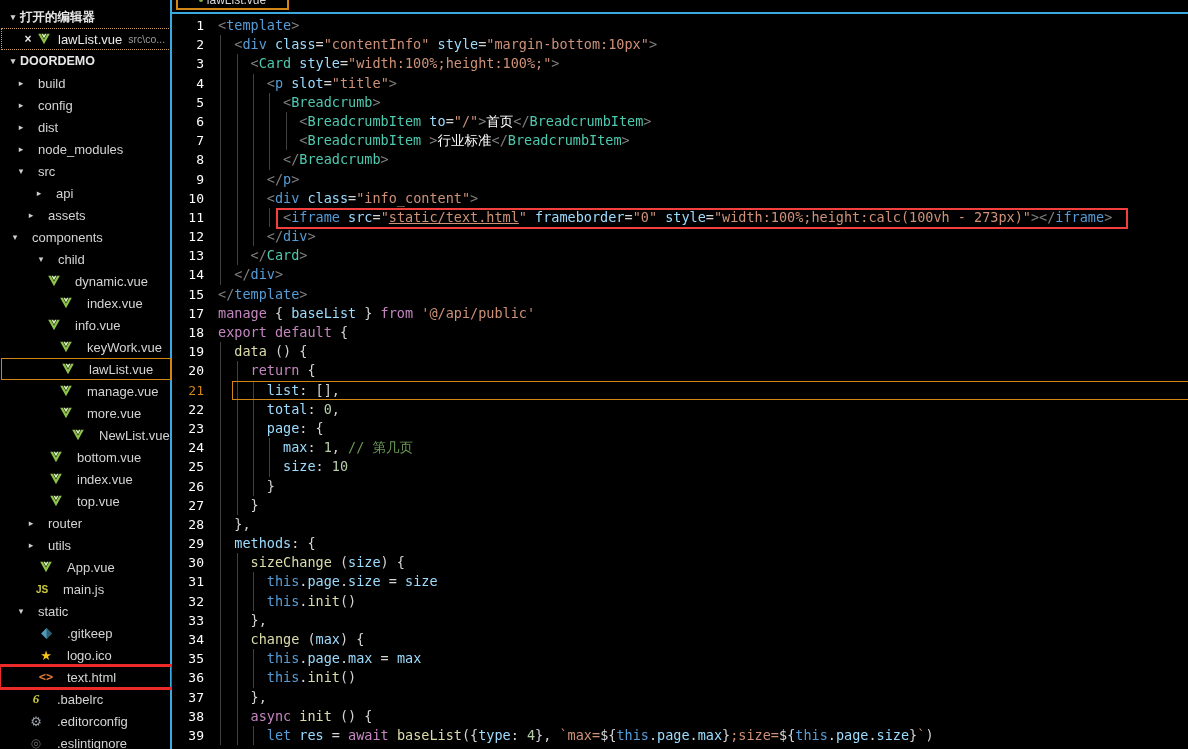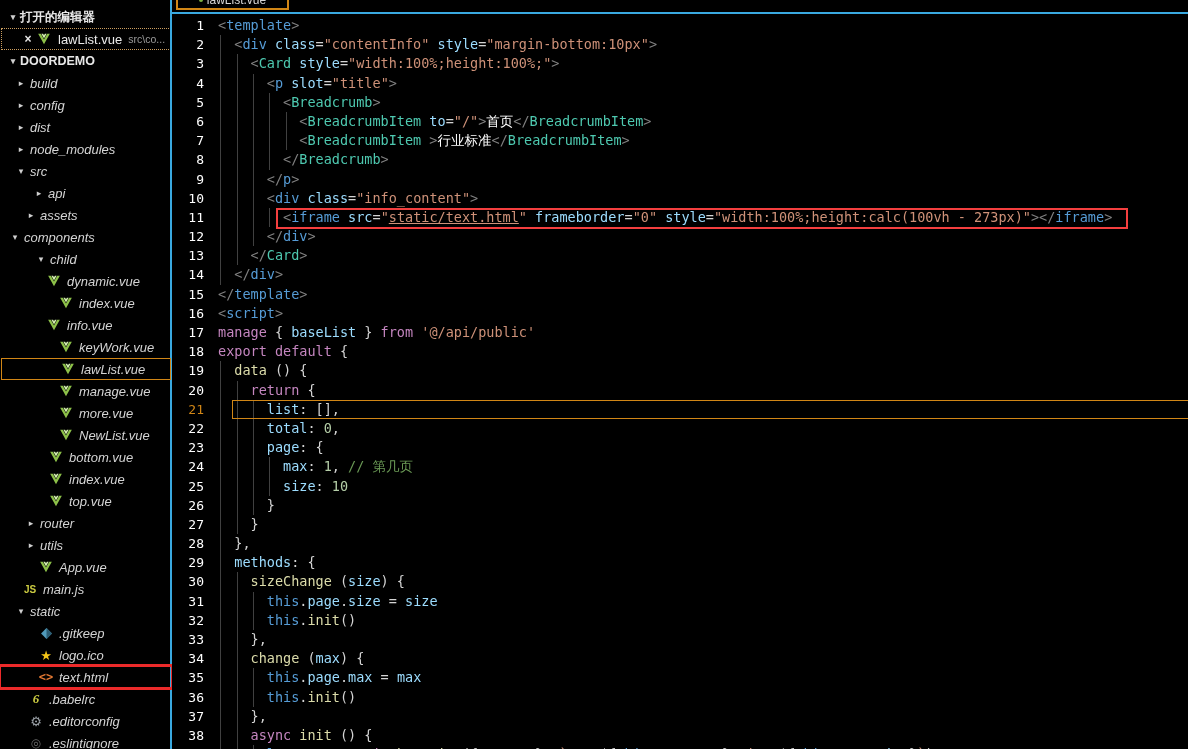--- a/index.html
+++ b/index.html
@@ -56,21 +56,21 @@
     text-align: center; flex: 0 0 16px;
   }
   .oe-name { font-size: 13px; color: #eaeaea; margin-left: 3px; }
   .oe-path { font-size: 10.5px; color: #9b9b9b; margin-left: 6px; }
 
   .tree-row {
     height: 22px; display: flex; align-items: center;
     font-size: 13px; color: #d4d4d4;
     white-space: nowrap; position: relative;
   }
-  .tree-row .label { margin-left: 2px; font-style: italic; }
+  .tree-row .label { margin-left: 10px; }
   .tree-row.sel-orange {
     border: 1px solid #d18616;
     margin: 0 1px; height: 22px;
   }
   .tree-row.sel-red {
     outline: 3px solid #ec2a2a;
     outline-offset: -1px;
     z-index: 5;
   }
   .f-icon {
@@ -289,21 +289,21 @@
         <div class="tree-row" style="padding-left: 44px;">
           <span class="twisty blank"></span>
           <span class="f-icon">
             <svg width="14" height="14" viewBox="0 0 24 24">
               <path d="M2 3h4.5L12 13 17.5 3H22L12 21Z" fill="#8dc149"></path>
               <path d="M7.5 3h3L12 5.6 13.5 3h3L12 11Z" fill="#d5f0b0"></path>
             </svg>
           </span>
           <span class="label">more.vue</span>
         </div>
-        <div class="tree-row" style="padding-left: 44px;">
+        <div class="tree-row" style="padding-left: 56px;">
           <span class="twisty blank"></span>
           <span class="f-icon">
             <svg width="14" height="14" viewBox="0 0 24 24">
               <path d="M2 3h4.5L12 13 17.5 3H22L12 21Z" fill="#8dc149"></path>
               <path d="M7.5 3h3L12 5.6 13.5 3h3L12 11Z" fill="#d5f0b0"></path>
             </svg>
           </span>
           <span class="label">NewList.vue</span>
         </div>
         <div class="tree-row" style="padding-left: 34px;">
@@ -347,21 +347,21 @@
         <div class="tree-row" style="padding-left: 24px;">
           <span class="twisty blank"></span>
           <span class="f-icon">
             <svg width="14" height="14" viewBox="0 0 24 24">
               <path d="M2 3h4.5L12 13 17.5 3H22L12 21Z" fill="#8dc149"></path>
               <path d="M7.5 3h3L12 5.6 13.5 3h3L12 11Z" fill="#d5f0b0"></path>
             </svg>
           </span>
           <span class="label">App.vue</span>
         </div>
-        <div class="tree-row" style="padding-left: 8px;">
+        <div class="tree-row" style="padding-left: 20px;">
           <span class="twisty blank"></span>
           <span class="f-icon">
             <span style="color:#cbcb41;font:bold 10px 'Liberation Sans',sans-serif">JS</span>
           </span>
           <span class="label">main.js</span>
         </div>
         <div class="tree-row" style="padding-left: 14px;">
           <span class="twisty down"></span>
           <span class="label">static</span>
         </div>
@@ -431,21 +431,20 @@
         <div class="line"><span class="ln">6</span><span class="src"><span class="indent" style="left: 2.3px;"></span><span class="indent" style="left: 18.6px;"></span><span class="indent" style="left: 34.9px;"></span><span class="indent" style="left: 51.2px;"></span><span class="indent" style="left: 67.5px;"></span><span class="t-plain">          </span><span class="t-brack">&lt;</span><span class="t-comp">BreadcrumbItem</span><span class="t-plain"> </span><span class="t-attr">to</span><span class="t-plain">=</span><span class="t-str">"/"</span><span class="t-brack">&gt;</span><span class="t-text">首页</span><span class="t-brack">&lt;/</span><span class="t-comp">BreadcrumbItem</span><span class="t-brack">&gt;</span></span></div>
         <div class="line"><span class="ln">7</span><span class="src"><span class="indent" style="left: 2.3px;"></span><span class="indent" style="left: 18.6px;"></span><span class="indent" style="left: 34.9px;"></span><span class="indent" style="left: 51.2px;"></span><span class="indent" style="left: 67.5px;"></span><span class="t-plain">          </span><span class="t-brack">&lt;</span><span class="t-comp">BreadcrumbItem</span><span class="t-plain"> </span><span class="t-brack">&gt;</span><span class="t-text">行业标准</span><span class="t-brack">&lt;/</span><span class="t-comp">BreadcrumbItem</span><span class="t-brack">&gt;</span></span></div>
         <div class="line"><span class="ln">8</span><span class="src"><span class="indent" style="left: 2.3px;"></span><span class="indent" style="left: 18.6px;"></span><span class="indent" style="left: 34.9px;"></span><span class="indent" style="left: 51.2px;"></span><span class="t-plain">        </span><span class="t-brack">&lt;/</span><span class="t-comp">Breadcrumb</span><span class="t-brack">&gt;</span></span></div>
         <div class="line"><span class="ln">9</span><span class="src"><span class="indent" style="left: 2.3px;"></span><span class="indent" style="left: 18.6px;"></span><span class="indent" style="left: 34.9px;"></span><span class="t-plain">      </span><span class="t-brack">&lt;/</span><span class="t-tag">p</span><span class="t-brack">&gt;</span></span></div>
         <div class="line"><span class="ln">10</span><span class="src"><span class="indent" style="left: 2.3px;"></span><span class="indent" style="left: 18.6px;"></span><span class="indent" style="left: 34.9px;"></span><span class="t-plain">      </span><span class="t-brack">&lt;</span><span class="t-tag">div</span><span class="t-plain"> </span><span class="t-attr">class</span><span class="t-plain">=</span><span class="t-str">"info_content"</span><span class="t-brack">&gt;</span></span></div>
         <div class="line"><span class="ln">11</span><span class="src"><span class="indent" style="left: 2.3px;"></span><span class="indent" style="left: 18.6px;"></span><span class="indent" style="left: 34.9px;"></span><span class="indent" style="left: 51.2px;"></span><span class="t-plain">        </span><span class="t-brack">&lt;</span><span class="t-tag">iframe</span><span class="t-plain"> </span><span class="t-attr">src</span><span class="t-plain">=</span><span class="t-str">"</span><span class="t-str-link">static/text.html</span><span class="t-str">"</span><span class="t-plain"> </span><span class="t-attr">frameborder</span><span class="t-plain">=</span><span class="t-str">"0"</span><span class="t-plain"> </span><span class="t-attr">style</span><span class="t-plain">=</span><span class="t-str">"width:100%;height:calc(100vh - 273px)"</span><span class="t-brack">&gt;</span><span class="t-brack">&lt;/</span><span class="t-tag">iframe</span><span class="t-brack">&gt;</span></span><span class="hl-red"></span></div>
         <div class="line"><span class="ln">12</span><span class="src"><span class="indent" style="left: 2.3px;"></span><span class="indent" style="left: 18.6px;"></span><span class="indent" style="left: 34.9px;"></span><span class="t-plain">      </span><span class="t-brack">&lt;/</span><span class="t-tag">div</span><span class="t-brack">&gt;</span></span></div>
         <div class="line"><span class="ln">13</span><span class="src"><span class="indent" style="left: 2.3px;"></span><span class="indent" style="left: 18.6px;"></span><span class="t-plain">    </span><span class="t-brack">&lt;/</span><span class="t-comp">Card</span><span class="t-brack">&gt;</span></span></div>
         <div class="line"><span class="ln">14</span><span class="src"><span class="indent" style="left: 2.3px;"></span><span class="t-plain">  </span><span class="t-brack">&lt;/</span><span class="t-tag">div</span><span class="t-brack">&gt;</span></span></div>
         <div class="line"><span class="ln">15</span><span class="src"><span class="t-brack">&lt;/</span><span class="t-tag">template</span><span class="t-brack">&gt;</span></span></div>
-        <div class="line"><span class="ln">16</span><span class="src"><span class="t-brack">&lt;</span><span class="t-tag">script</span><span class="t-brack">&gt;</span></span></div>
         <div class="line"><span class="ln">17</span><span class="src"><span class="t-kw">manage</span><span class="t-plain"> { </span><span class="t-var">baseList</span><span class="t-plain"> } </span><span class="t-kw">from</span><span class="t-plain"> </span><span class="t-str">'@/api/public'</span></span></div>
         <div class="line"><span class="ln">18</span><span class="src"><span class="t-kw">export</span><span class="t-plain"> </span><span class="t-kw">default</span><span class="t-plain"> {</span></span></div>
         <div class="line"><span class="ln">19</span><span class="src"><span class="indent" style="left: 2.3px;"></span><span class="t-plain">  </span><span class="t-fn">data</span><span class="t-plain"> () {</span></span></div>
         <div class="line"><span class="ln">20</span><span class="src"><span class="indent" style="left: 2.3px;"></span><span class="indent" style="left: 18.6px;"></span><span class="t-plain">    </span><span class="t-kw">return</span><span class="t-plain"> {</span></span></div>
         <div class="line current"><span class="ln">21</span><span class="src"><span class="indent" style="left: 2.3px;"></span><span class="indent" style="left: 18.6px;"></span><span class="indent" style="left: 34.9px;"></span><span class="t-plain">      </span><span class="t-var">list</span><span class="t-plain">: [],</span></span><span class="hl-orange"></span></div>
         <div class="line"><span class="ln">22</span><span class="src"><span class="indent" style="left: 2.3px;"></span><span class="indent" style="left: 18.6px;"></span><span class="indent" style="left: 34.9px;"></span><span class="t-plain">      </span><span class="t-var">total</span><span class="t-plain">: </span><span class="t-num">0</span><span class="t-plain">,</span></span></div>
         <div class="line"><span class="ln">23</span><span class="src"><span class="indent" style="left: 2.3px;"></span><span class="indent" style="left: 18.6px;"></span><span class="indent" style="left: 34.9px;"></span><span class="t-plain">      </span><span class="t-var">page</span><span class="t-plain">: {</span></span></div>
         <div class="line"><span class="ln">24</span><span class="src"><span class="indent" style="left: 2.3px;"></span><span class="indent" style="left: 18.6px;"></span><span class="indent" style="left: 34.9px;"></span><span class="indent" style="left: 51.2px;"></span><span class="t-plain">        </span><span class="t-var">max</span><span class="t-plain">: </span><span class="t-num">1</span><span class="t-plain">, </span><span class="t-com">// 第几页</span></span></div>
         <div class="line"><span class="ln">25</span><span class="src"><span class="indent" style="left: 2.3px;"></span><span class="indent" style="left: 18.6px;"></span><span class="indent" style="left: 34.9px;"></span><span class="indent" style="left: 51.2px;"></span><span class="t-plain">        </span><span class="t-var">size</span><span class="t-plain">: </span><span class="t-num">10</span></span></div>
         <div class="line"><span class="ln">26</span><span class="src"><span class="indent" style="left: 2.3px;"></span><span class="indent" style="left: 18.6px;"></span><span class="indent" style="left: 34.9px;"></span><span class="t-plain">      }</span></span></div>

